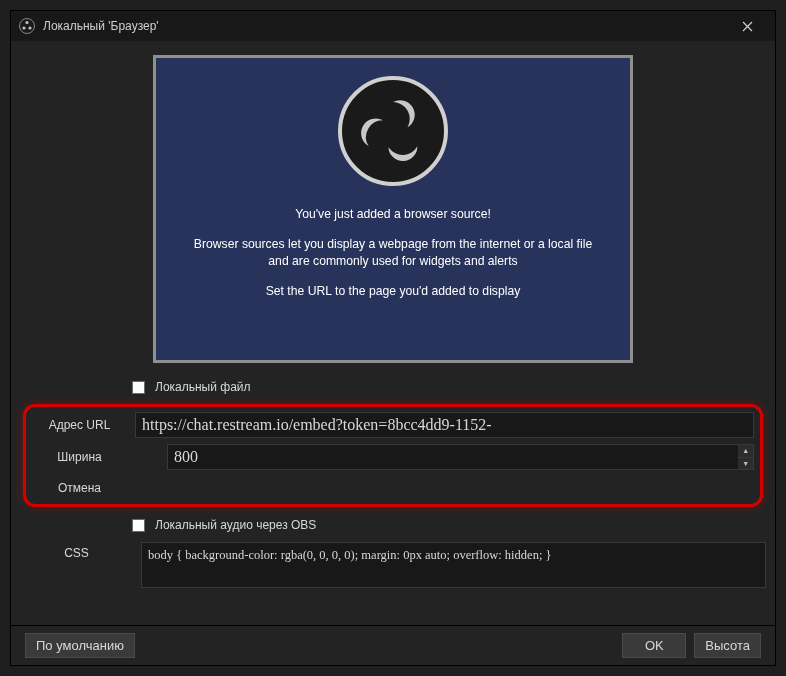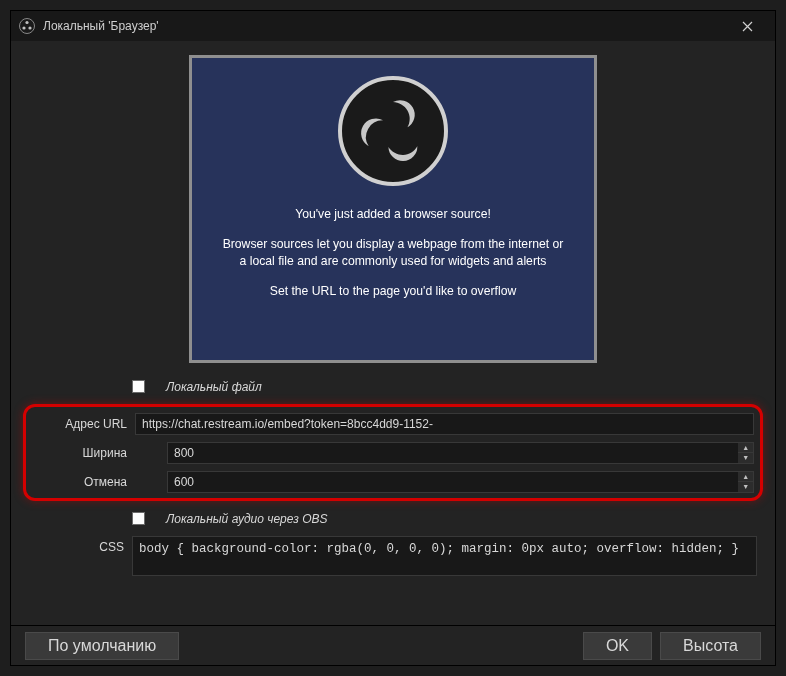--- a/index.html
+++ b/index.html
@@ -36,77 +36,78 @@
   .app-icon { width: 16px; height: 16px; }
   .content {
     flex: 1;
     padding: 14px 18px;
     display: flex;
     flex-direction: column;
     gap: 0;
     overflow: hidden;
   }
   .preview {
-    width: 408px; height: 308px;
+    width: 480px; height: 308px;
     margin: 0 auto 12px auto;
     background: #27335b;
     border: 3px solid #8f8f8f;
     display: flex; flex-direction: column;
     align-items: center;
     color: #fff;
     padding-top: 18px;
   }
   .obs-logo-circle {
     width: 110px; height: 110px;
     border-radius: 50%;
     background: #1a1a1a;
     border: 4px solid #d0d0d0;
     display: flex; align-items: center; justify-content: center;
     margin-bottom: 20px;
   }
   .preview-text { text-align: center; font-size: 12.2px; line-height: 1.45; padding: 0 26px; }
   .preview-text p { margin-bottom: 12px; }
   .form { display: flex; flex-direction: column; gap: 6px; }
   .row { display: flex; align-items: center; gap: 8px; min-height: 23px; }
-  .row .label { width: 95px; text-align: right; font-size: 12px; color: #d8d8d8; }
+  .row .label { width: 95px; text-align: center; font-size: 12px; color: #d8d8d8; }
   .row .field { flex: 1; }
-  .checkbox { display: flex; align-items: flex-start; gap: 21px; font-style: italic; }
+  .checkbox { display: flex; align-items: flex-end; gap: 10px; }
   .checkbox .box {
     width: 13px; height: 13px;
     background: #fdfdfd;
     border: 1px solid #6a6a6a;
   }
   .text-input, .spinbox, .css-box {
     width: 100%;
     background: #181818;
     border: 1px solid #383838;
     color: #d8d8d8;
-    font-size: 12px;
+    font-size: 16px;
     padding: 3px 6px;
-    font-family: Liberation Sans, sans-serif;
+    font-family: Liberation Serif, serif;
   }
   .spinbox-wrap { display: flex; margin-left: 32px; }
   .spinbox { border-right: 0; }
   .spinbtns {
     width: 16px;
     display: flex; flex-direction: column;
     border: 1px solid #383838; border-left: 0;
     background: #2c2c2c;
   }
   .spinbtns div {
     flex: 1; display: flex; align-items: center; justify-content: center;
     font-size: 7px; color: #c0c0c0; cursor: pointer; line-height: 1;
   }
   .spinbtns div:first-child { border-bottom: 1px solid #383838; }
   .css-box {
-    font-family: Liberation Mono, monospace;
+    font-family: Liberation Serif, serif;
     font-size: 12.5px;
     line-height: 1.5;
-    height: 40px;
+    height: 46px;
     resize: none;
+    margin-left: 9px;
   }
   .highlight-box {
     border: 3px solid #d40000;
     border-radius: 12px;
     padding: 5px 6px;
     margin: 0 -6px;
     box-shadow: 0 0 10px rgba(212,0,0,0.4);
     display: flex; flex-direction: column; gap: 6px;
   }
   .footer {
@@ -116,22 +117,22 @@
     align-items: center;
     gap: 8px;
     border-top: 1px solid #000;
     background: #232323;
   }
   .footer .spacer { flex: 1; }
   .btn {
     background: #3a3a3a;
     border: 1px solid #4a4a4a;
     color: #d8d8d8;
-    font-size: 16px;
-    padding: 4px 22px;
+    font-size: 13px;
+    padding: 4px 10px;
     cursor: pointer;
   }
 </style>
 </head>
 <body>
 
 <div class="window">
 
   <div class="titlebar">
     <span class="app-icon">
@@ -160,21 +161,21 @@
           <g fill="#c8c8c8">
             <path d="M50 12 a22 22 0 0 1 19 33 a16 16 0 1 0 -19 -33 z"></path>
             <path d="M82 70 a22 22 0 0 1 -38 1 a16 16 0 1 0 38 -1 z"></path>
             <path d="M18 70 a22 22 0 0 1 19 -34 a16 16 0 1 0 -19 34 z"></path>
           </g>
         </svg>
       </div>
       <div class="preview-text">
         <p>You've just added a browser source!</p>
         <p>Browser sources let you display a webpage from the internet or a local file and are commonly used for widgets and alerts</p>
-        <p>Set the URL to the page you'd like to overflow</p>
+        <p>Set the URL to the page you'd added to display</p>
       </div>
     </div>
 
     <div class="form">
 
       <div class="row">
         <div class="label"></div>
         <div class="field checkbox">
           <span class="box"></span>
           <span>Локальный файл</span>
@@ -193,27 +194,20 @@
           <div class="field spinbox-wrap">
             <input class="spinbox" type="text" value="800" style="">
             <div class="spinbtns">
               <div>▲</div>
               <div>▼</div>
             </div>
           </div>
         </div>
         <div class="row">
           <div class="label">Отмена</div>
-          <div class="field spinbox-wrap">
-            <input class="spinbox" type="text" value="600" style="">
-            <div class="spinbtns">
-              <div>▲</div>
-              <div>▼</div>
-            </div>
-          </div>
         </div>
       </div>
 
 
       <div class="row">
         <div class="label"></div>
         <div class="field checkbox">
           <span class="box"></span>
           <span>Локальный аудио через OBS</span>
         </div>

